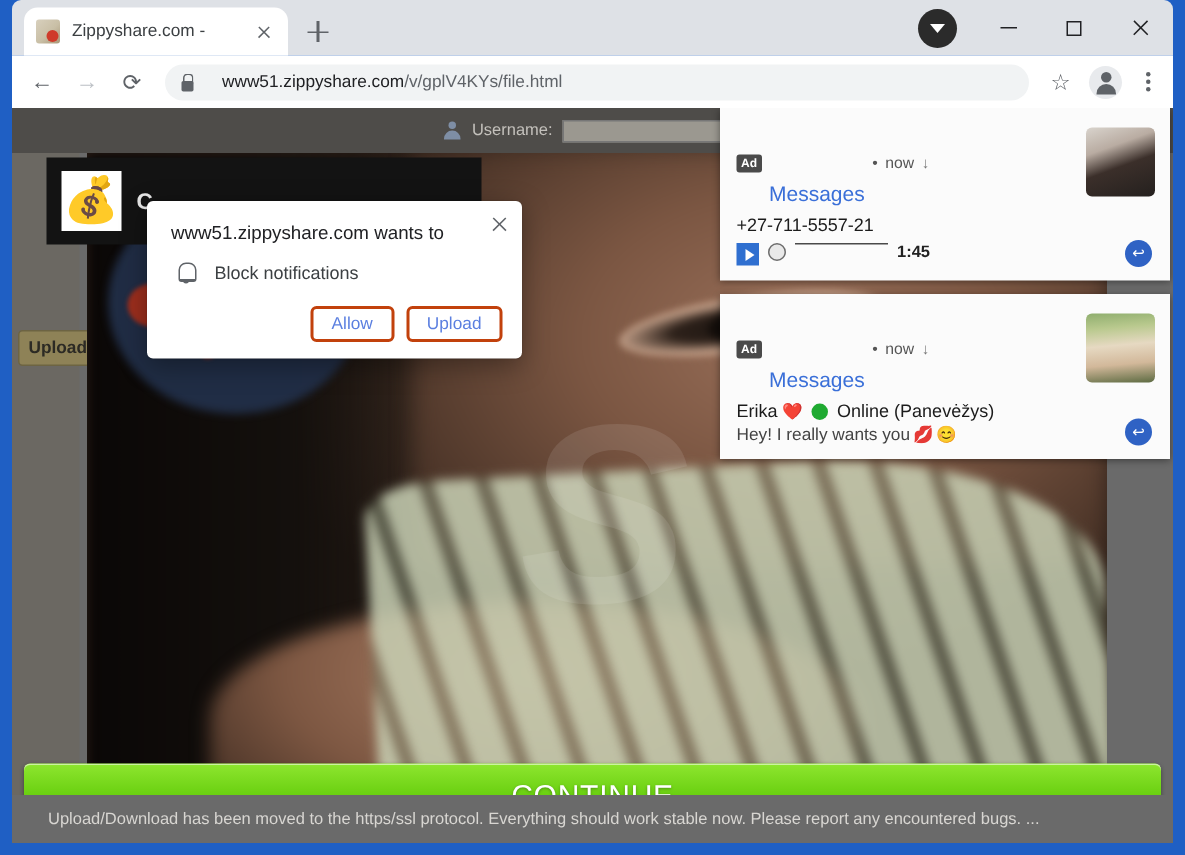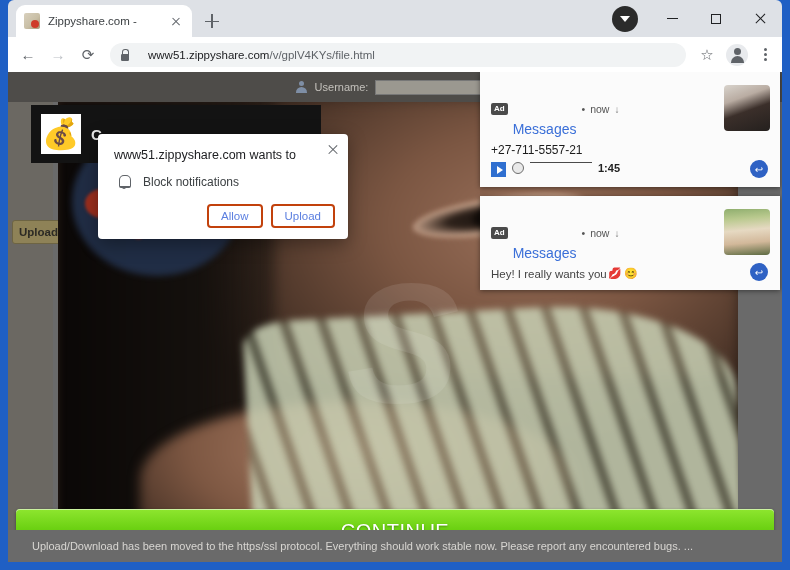--- a/index.html
+++ b/index.html
@@ -797,20 +797,26 @@
 
       <div class="toast">
         <div class="toast-head">
           <span class="ad-badge">Ad</span>
           <span class="toast-src">Messages</span>
           <span class="toast-meta">•</span>
           <span class="toast-meta">now</span>
           <span class="toast-caret">↓</span>
         </div>
         <div class="toast-body">
+          <div class="toast-line1">
+            <span>Erika</span>
+            <span class="emoji">❤️</span>
+            <span class="dot-green"></span>
+            <span>Online (Panevėžys)</span>
+          </div>
           <div class="toast-line2">
             <span>Hey! I really wants you</span>
             <span class="emoji">💋</span>
             <span class="emoji">😊</span>
           </div>
         </div>
         <div class="toast-thumb thumb-b"></div>
         <div class="reply-badge" style="right:12px;bottom:9px;">↩</div>
       </div>
 

